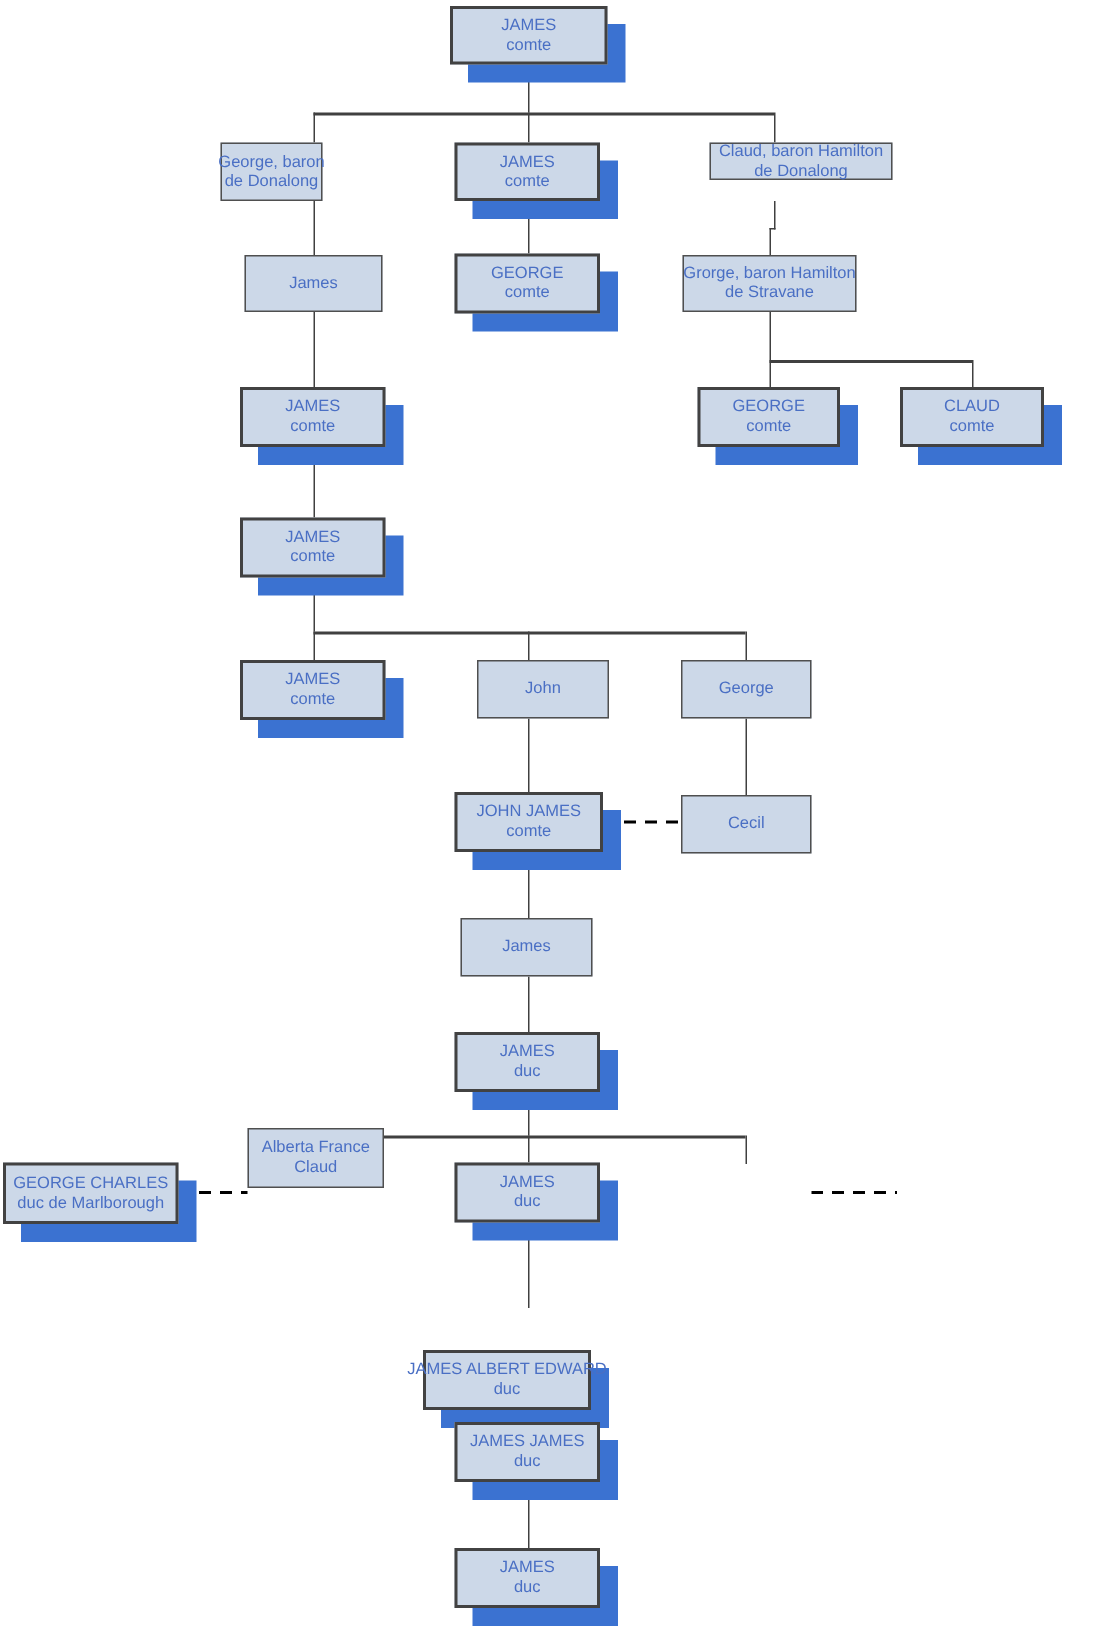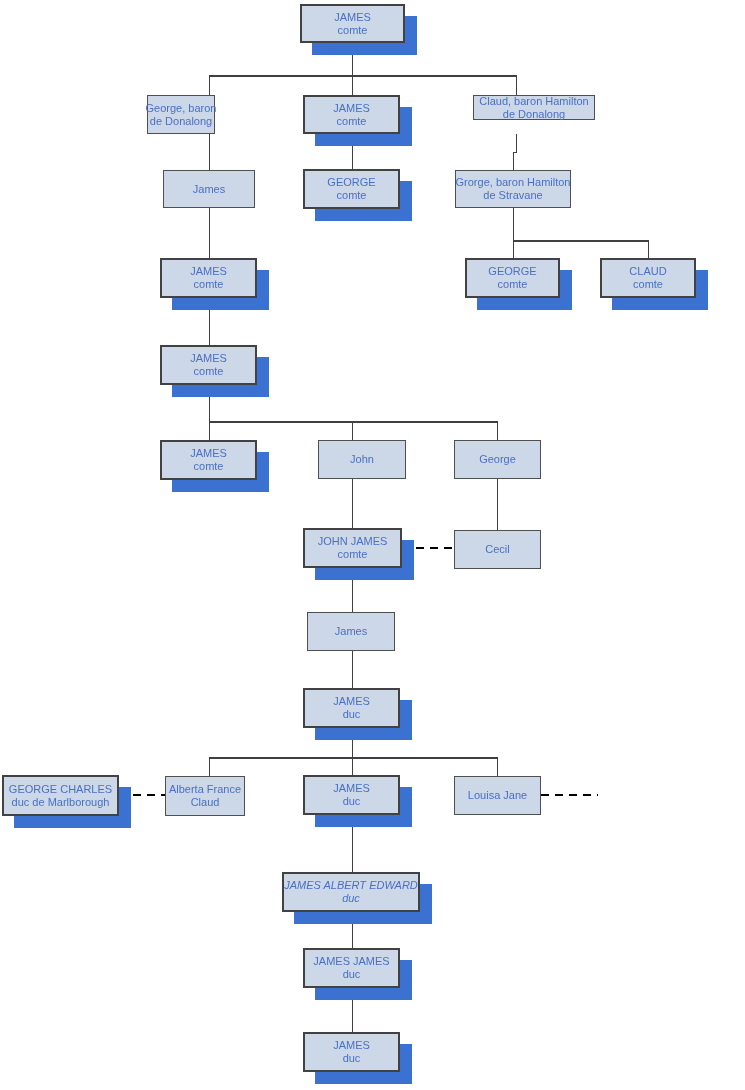--- a/index.html
+++ b/index.html
@@ -203,44 +203,38 @@
   </div>
 
   <div class="node" style="left:2px;top:775px;width:117px;height:41px;">
     <div class="shadowrect"></div>
     <div class="nodebox">
       <div>GEORGE CHARLES</div>
       <div>duc de Marlborough</div>
     </div>
   </div>
 
-  <div class="node plain" style="left:165px;top:776px;width:80px;height:40px;">
+  <div class="node plain" style="left:165px;top:752px;width:91px;height:40px;">
     <div class="nodebox">
       <div>Alberta France</div>
       <div>Claud</div>
     </div>
   </div>
 
   <div class="node" style="left:303px;top:775px;width:97px;height:40px;">
     <div class="shadowrect"></div>
     <div class="nodebox">
       <div>JAMES</div>
       <div>duc</div>
     </div>
   </div>
 
-  <div class="node plain" style="left:454px;top:776px;width:87px;height:39px;">
-    <div class="nodebox">
-      <div>Louisa Jane</div>
-      <div></div>
-    </div>
-  </div>
-
-
-  <div class="node" style="left:282px;top:872px;width:138px;height:40px;font-style:italic;">
+
+
+  <div class="node" style="left:282px;top:900px;width:112px;height:40px;">
     <div class="shadowrect"></div>
     <div class="nodebox">
       <div>JAMES ALBERT EDWARD</div>
       <div>duc</div>
     </div>
   </div>
 
   <div class="node" style="left:303px;top:948px;width:97px;height:40px;">
     <div class="shadowrect"></div>
     <div class="nodebox">

